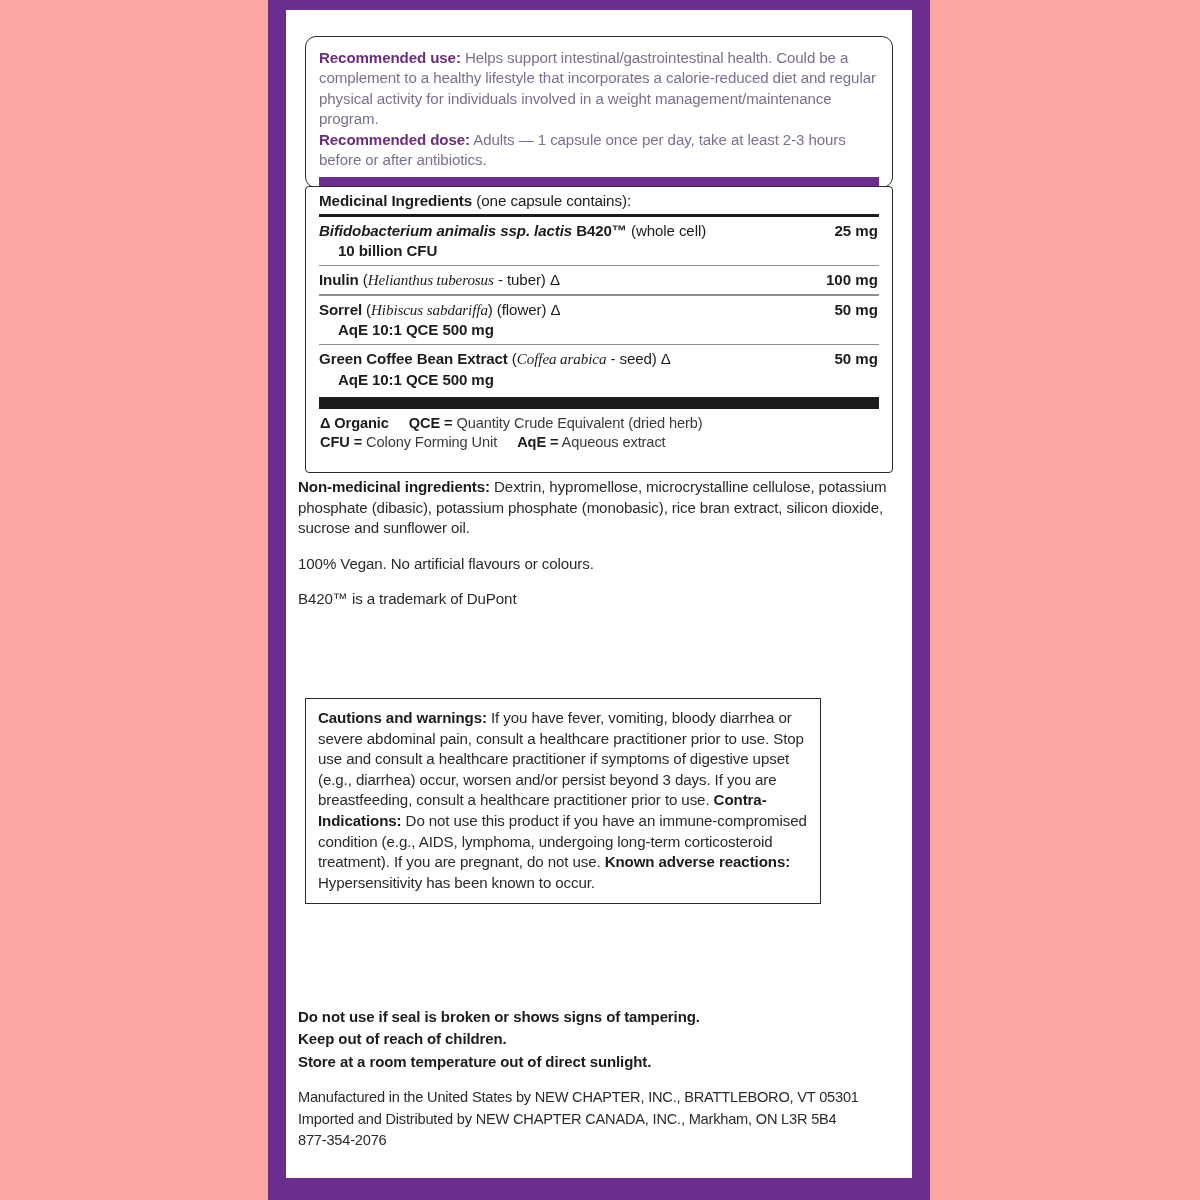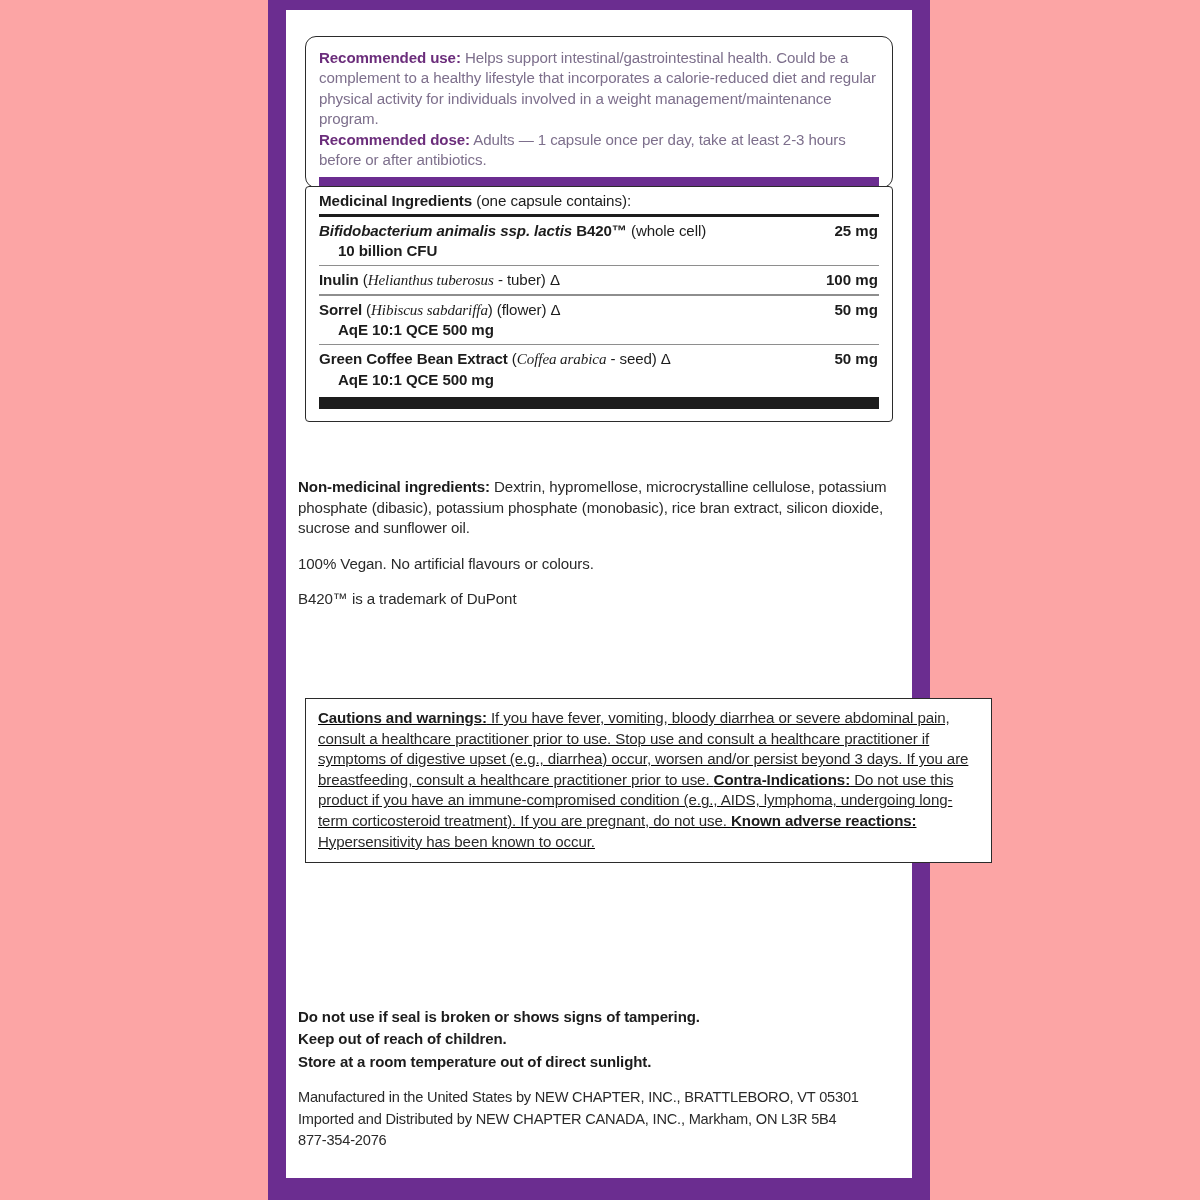--- a/index.html
+++ b/index.html
@@ -169,26 +169,25 @@
     letter-spacing: -0.1px;
   }
   .plain-block b { color: #1c1c1c; font-weight: bold; }
   .plain-block p { margin: 0; }
   .plain-block p + p { margin-top: 15px; }
 
   
   .cautions-box {
     position: absolute;
     left: 19px;
-    width: 687px;
+    width: 516px;
     box-sizing: border-box;
     border: 1.6px solid #2b2b2b;
     background: #ffffff;
     padding: 9px 12px 10px 12px;
-    text-decoration: underline;
   }
   .cautions-text {
     font-size: 15.1px;
     line-height: 20.6px;
     color: #2a2a2a;
     letter-spacing: -0.1px;
     margin: 0;
   }
   .cautions-text b { color: #1c1c1c; font-weight: bold; }
 
@@ -267,20 +266,24 @@
       <div class="row">
         <div class="row-main">
           <b>Green Coffee Bean Extract</b><span> (</span><span class="ital-reg">Coffea arabica</span><span> - seed) Δ</span>
           <span class="sub-line">AqE 10:1 QCE 500 mg</span>
         </div>
         <div class="row-amt">50 mg</div>
       </div>
 
       <div class="black-bar"></div>
 
+      <div class="legend">
+        <span><b>Δ Organic</b></span><span class="sp"></span><b>QCE =</b><span> Quantity Crude Equivalent (dried herb)</span><br>
+        <b>CFU =</b><span> Colony Forming Unit</span><span class="sp"></span><b>AqE =</b><span> Aqueous extract</span>
+      </div>
     </div>
 
     <div class="plain-block" id="nonmed" style="top: 467px;">
       <p><b>Non-medicinal ingredients:</b><span> Dextrin, hypromellose, microcrystalline cellulose, potassium phosphate (dibasic), potassium phosphate (monobasic), rice bran extract, silicon dioxide, sucrose and sunflower oil.</span></p>
       <p>100% Vegan. No artificial flavours or colours.</p>
       <p>B420™ is a trademark of DuPont</p>
     </div>
 
     <div class="cautions-box" id="cautions" style="top: 688px;">
       <p class="cautions-text"><b>Cautions and warnings:</b><span> If you have fever, vomiting, bloody diarrhea or severe abdominal pain, consult a healthcare practitioner prior to use. Stop use and consult a healthcare practitioner if symptoms of digestive upset (e.g., diarrhea) occur, worsen and/or persist beyond 3 days. If you are breastfeeding, consult a healthcare practitioner prior to use. </span><b>Contra-Indications:</b><span> Do not use this product if you have an immune-compromised condition (e.g., AIDS, lymphoma, undergoing long-term corticosteroid treatment). If you are pregnant, do not use. </span><b>Known adverse reactions:</b><span> Hypersensitivity has been known to occur.</span></p>

